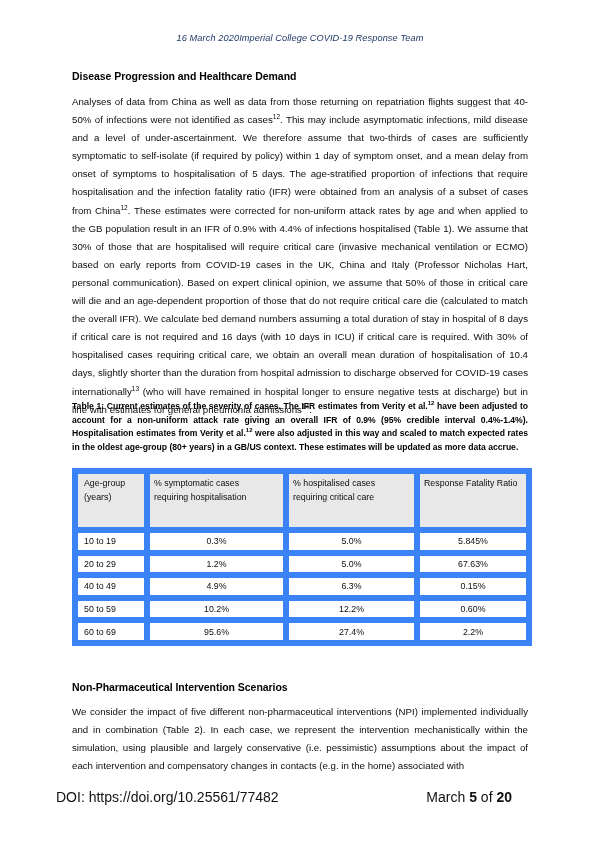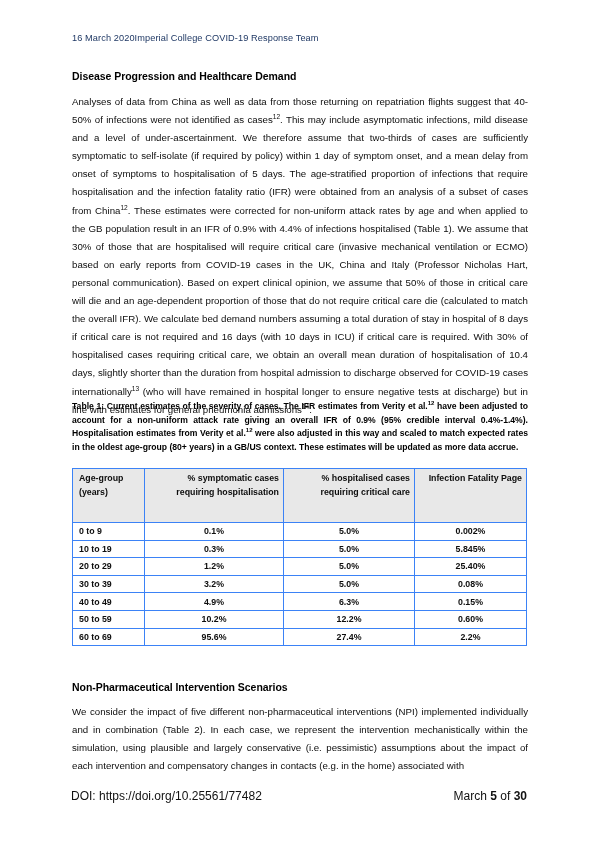--- a/index.html
+++ b/index.html
@@ -23,23 +23,24 @@
     padding: 0;
   }
 
   
   .runhead {
     position: absolute;
     top: 33px;
     left: 72px;
     width: 456px;
     display: flex;
-    justify-content: flex-start;
+    justify-content: center;
     align-items: baseline;
     font-size: 9.2px;
+    font-style: italic;
     color: #1f3864;
     letter-spacing: 0.1px;
   }
   .runhead .right { text-align: right; }
 
   
   .h-section {
     position: absolute;
     left: 72px;
     width: 456px;
@@ -91,33 +92,33 @@
     left: 72px;
     top: 468px;
     width: 454px;
   }
   table.sev {
     border-collapse: collapse;
     width: 454px;
     table-layout: fixed;
   }
   table.sev th, table.sev td {
-    border: 1px solid #3b82f6;
+    border: 6px solid #3b82f6;
     font-size: 8.8px;
     color: #0d0d0d;
-    font-weight: bold;
+    font-weight: normal;
     padding: 0;
   }
   table.sev thead th {
     background: #e8e8e8;
     height: 50px;
     vertical-align: top;
     line-height: 13.6px;
     padding: 3px 4px 0 4px;
-    text-align: right;
+    text-align: left;
   }
   table.sev thead th.agehead {
     text-align: left;
     padding-left: 6px;
   }
   table.sev tbody td {
     height: 16.6px;
     text-align: center;
     vertical-align: middle;
   }
@@ -126,27 +127,27 @@
     padding-left: 6px;
   }
   col.c1 { width: 72px; }
   col.c2 { width: 139px; }
   col.c3 { width: 131px; }
   col.c4 { width: 112px; }
 
   
   .footer {
     position: absolute;
-    left: 71px;
+    left: 56px;
     top: 789px;
     width: 456px;
     display: flex;
     justify-content: space-between;
     align-items: baseline;
-    font-size: 12px;
+    font-size: 14px;
     color: #111;
   }
   .footer .pageno b { font-weight: bold; }
 </style>
 </head>
 <body>
 
 <div class="page">
 
   <div class="runhead">
@@ -176,48 +177,36 @@
           </th>
           <th>
             <div>% symptomatic cases</div>
             <div>requiring hospitalisation</div>
           </th>
           <th>
             <div>% hospitalised cases</div>
             <div>requiring critical care</div>
           </th>
           <th>
-            <div>Infection Fatality Page</div>
+            <div>Response Fatality Ratio</div>
           </th>
         </tr>
       </thead>
       <tbody id="sev-body">
-          <tr>
-            <td class="age">0 to 9</td>
-            <td>0.1%</td>
-            <td>5.0%</td>
-            <td>0.002%</td>
-          </tr>
           <tr>
             <td class="age">10 to 19</td>
             <td>0.3%</td>
             <td>5.0%</td>
             <td>5.845%</td>
           </tr>
           <tr>
             <td class="age">20 to 29</td>
             <td>1.2%</td>
             <td>5.0%</td>
-            <td>25.40%</td>
-          </tr>
-          <tr>
-            <td class="age">30 to 39</td>
-            <td>3.2%</td>
-            <td>5.0%</td>
-            <td>0.08%</td>
+            <td>67.63%</td>
           </tr>
           <tr>
             <td class="age">40 to 49</td>
             <td>4.9%</td>
             <td>6.3%</td>
             <td>0.15%</td>
           </tr>
           <tr>
             <td class="age">50 to 59</td>
             <td>10.2%</td>
@@ -233,16 +222,16 @@
         </tbody>
     </table>
   </div>
 
   <div class="h-section" id="heading-npi">Non-Pharmaceutical Intervention Scenarios</div>
 
   <div class="para" id="para-2">We consider the impact of five different non-pharmaceutical interventions (NPI) implemented individually and in combination (Table 2). In each case, we represent the intervention mechanistically within the simulation, using plausible and largely conservative (i.e. pessimistic) assumptions about the impact of each intervention and compensatory changes in contacts (e.g. in the home) associated with</div>
 
   <div class="footer">
     <span>DOI: https://doi.org/10.25561/77482</span>
-    <span class="pageno"><span>March </span><b>5</b><span> of </span><b>30</b></span>
+    <span class="pageno"><span>March </span><b>5</b><span> of </span><b>20</b></span>
   </div>
 
 </div>
 
 </body></html>

